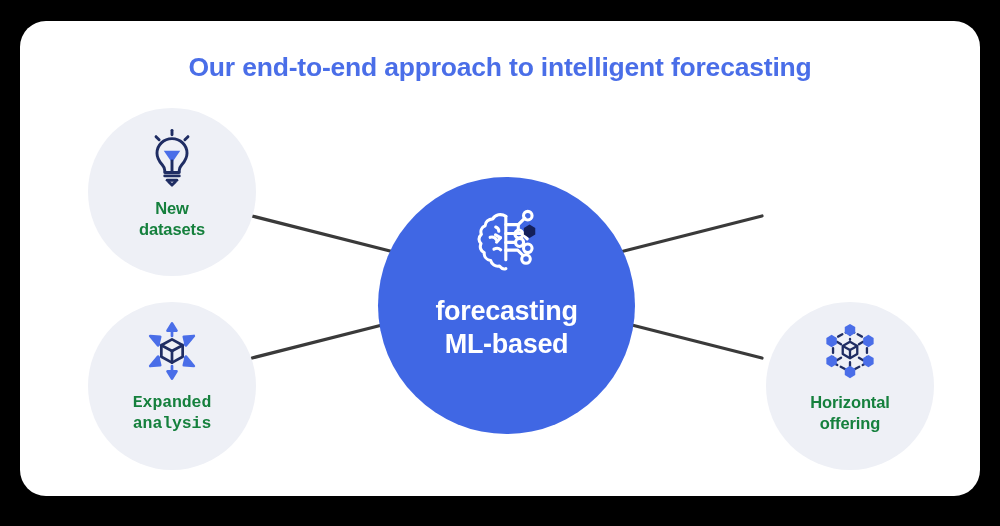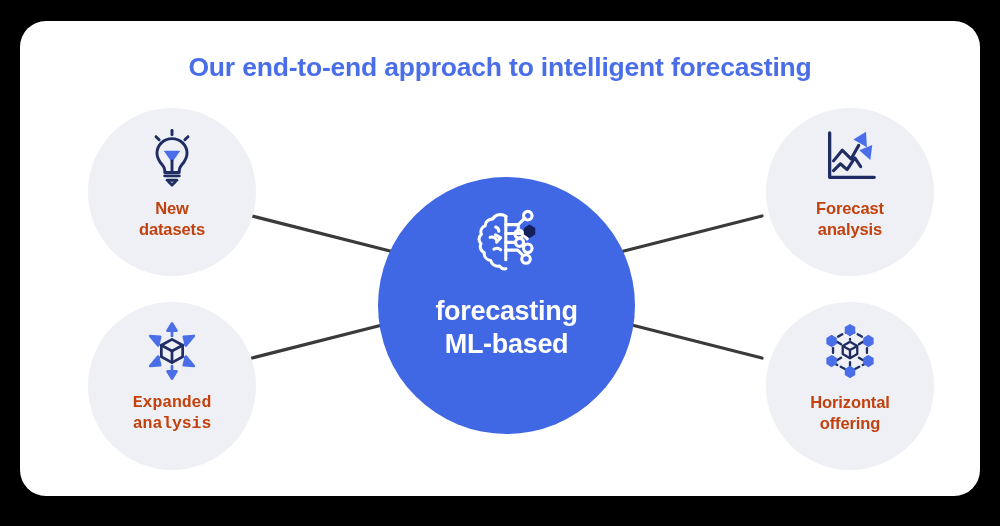--- a/index.html
+++ b/index.html
@@ -103,21 +103,21 @@
     padding-top: 18px;
   }
   .node .node-icon {
     width: 62px;
     height: 62px;
     display: block;
   }
   .node .node-label {
     margin-top: 10px;
     text-align: center;
-    color: #c2410c;
+    color: #15803d;
     font-size: 16.5px;
     font-weight: bold;
     line-height: 1.28;
     letter-spacing: -0.1px;
   }
 
   #node-new-insights      { left: 88px;  top: 108px; }
   #node-expanded-datasets { left: 88px;  top: 302px; font-family: Liberation Mono, monospace; }
   #node-forecast-analysis { left: 766px; top: 108px; }
   #node-horizontal-offering { left: 766px; top: 302px; }
@@ -226,42 +226,20 @@
         <path d="M45.5 39l5.4 5"></path>
         <polygon points="54.5,47.5 44.2,46.7 46.4,37.8"></polygon>
       </g>
     </svg>
     <div class="node-label">
       <div>Expanded</div>
       <div>analysis</div>
     </div>
   </div>
 
-  <div class="node" id="node-forecast-analysis">
-    <svg class="node-icon" viewBox="0 0 64 64" xmlns="http://www.w3.org/2000/svg" fill="none">
-
-      <g stroke="#1f2d63" stroke-width="3.4" stroke-linecap="round" stroke-linejoin="round">
-        <path d="M11 7v46h46"></path>
-      </g>
-
-      <g stroke="#1f2d63" stroke-width="3.2" stroke-linecap="round" stroke-linejoin="round" fill="none">
-        <path d="M15 36l9-11 9 9 8-14"></path>
-        <path d="M15 46l7-7 7 6 8-12 6 9"></path>
-      </g>
-
-      <g fill="#4a6ee8">
-        <polygon points="48.5,6 49.5,22 35.5,14"></polygon>
-        <polygon points="55,19.5 53,35 41.5,25"></polygon>
-      </g>
-    </svg>
-    <div class="node-label">
-      <div>Forecast</div>
-      <div>analysis</div>
-    </div>
-  </div>
 
   <div class="node" id="node-horizontal-offering">
     <svg class="node-icon" viewBox="0 0 64 64" xmlns="http://www.w3.org/2000/svg" fill="none">
 
       <g stroke="#1f2d63" stroke-width="2.4" stroke-linecap="round" stroke-dasharray="5 4">
         <path d="M32 10.5L14.5 20"></path>
         <path d="M32 10.5L49.5 20"></path>
         <path d="M14.5 20v24"></path>
         <path d="M49.5 20v24"></path>
         <path d="M14.5 44L32 53.5"></path>

